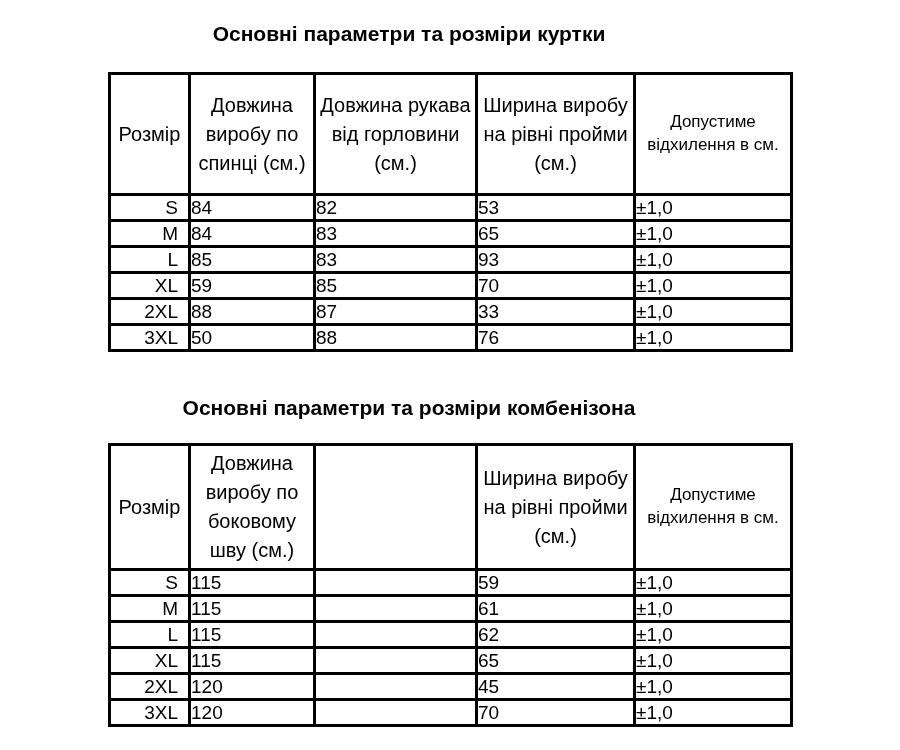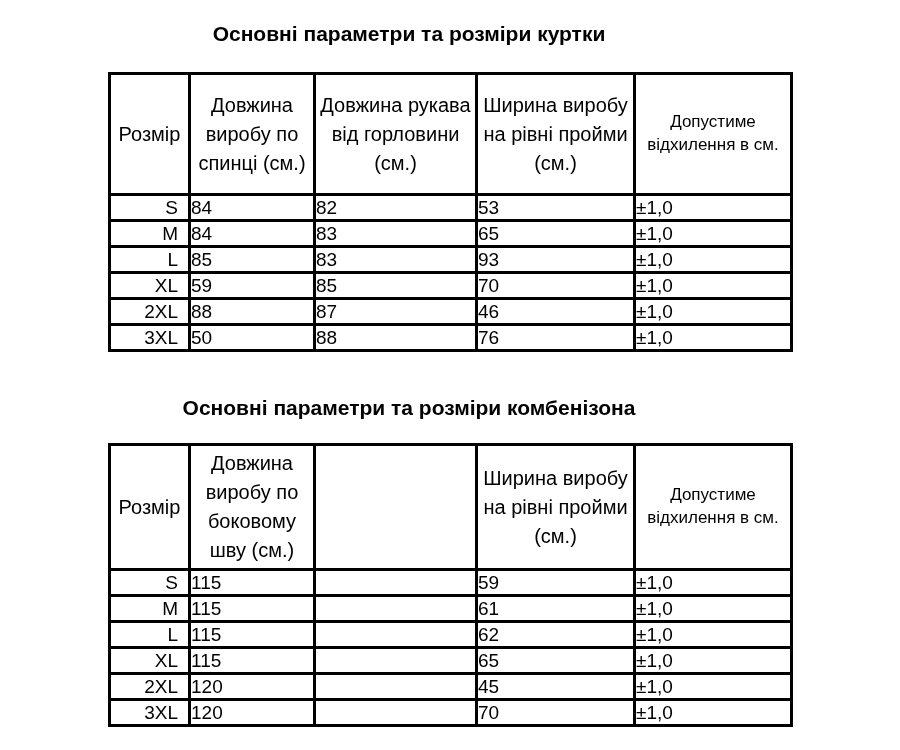--- a/index.html
+++ b/index.html
@@ -116,21 +116,21 @@
       <td class="size-cell">XL</td>
       <td>59</td>
       <td>85</td>
       <td>70</td>
       <td>±1,0</td>
     </tr>
     <tr>
       <td class="size-cell">2XL</td>
       <td>88</td>
       <td>87</td>
-      <td>46</td>
+      <td>33</td>
       <td>±1,0</td>
     </tr>
     <tr>
       <td class="size-cell">3XL</td>
       <td>50</td>
       <td>88</td>
       <td>76</td>
       <td>±1,0</td>
     </tr>
   </tbody>

